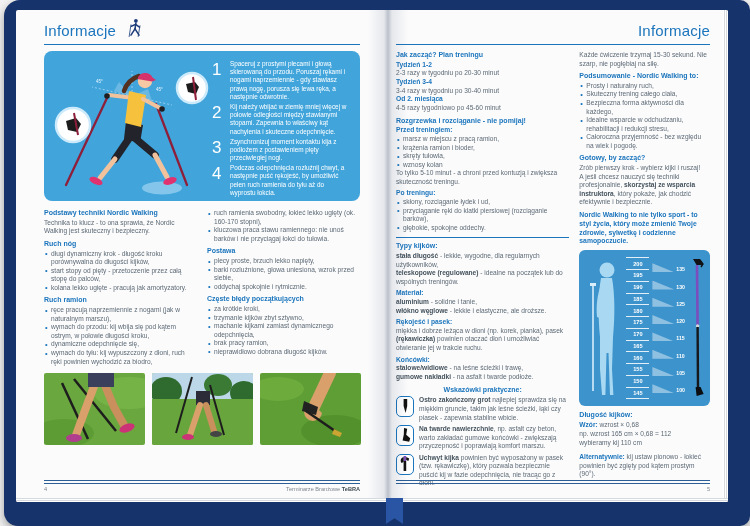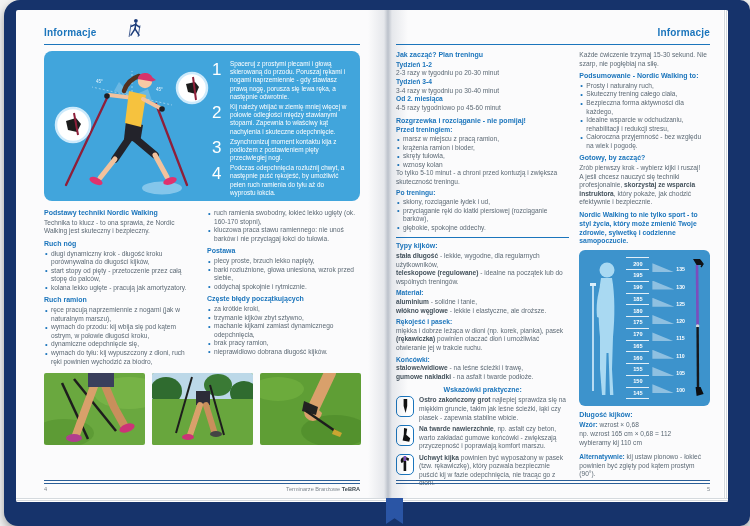--- a/index.html
+++ b/index.html
@@ -10,21 +10,21 @@
   .spine{position:absolute;left:352px;top:0;width:40px;height:100%;background:linear-gradient(90deg,rgba(0,0,0,0) 0%,rgba(40,60,90,.10) 40%,rgba(40,60,90,.30) 50%,rgba(40,60,90,.10) 60%,rgba(0,0,0,0) 100%);pointer-events:none}
   .edge-r{position:absolute;right:0;top:0;width:5px;height:100%;background:repeating-linear-gradient(90deg,#ffffff 0 1px,#d5dade 1px 2px)}
   .edge-b{position:absolute;left:0;bottom:0;width:100%;height:4px;background:repeating-linear-gradient(0deg,#ffffff 0 1px,#d5dade 1px 2px)}
   .bookmark{position:absolute;left:386px;top:498px;width:17px;height:26px;background:#2a55a5;clip-path:polygon(0 0,100% 0,100% 100%,50% 78%,0 100%);box-shadow:0 1px 2px rgba(0,0,0,.4)}
 
   .page{position:absolute;top:0;height:492px;width:356px}
   .page.l{left:0;padding:12px 12px 0 28px}
   .page.r{left:356px;padding:12px 18px 0 24px}
 
   .phead{position:relative;height:22px}
-  .ptitle{font-size:10px;font-weight:bold;color:#1b75bc;letter-spacing:.2px}
+  .ptitle{font-size:15px;font-weight:normal;color:#1b75bc;letter-spacing:.2px}
   .phead.right{text-align:right}
   .walker{position:absolute;left:82px;top:-4px}
   .hline{border-top:1.7px solid #1b75bc;margin-bottom:6px}
 
   
   .hero{background:#41a5dc;border-radius:8px;height:150px;display:flex;overflow:hidden;margin-bottom:8px}
   .hero-art{width:166px;position:relative;flex:none}
   .hero-steps{flex:1;padding:9px 9px 4px 2px;display:flex;flex-direction:column;justify-content:space-between}
   .step{display:flex;gap:6px;color:#fff}
   .step-num{font-size:17px;line-height:1;width:12px;flex:none;font-weight:500;margin-top:1px}

